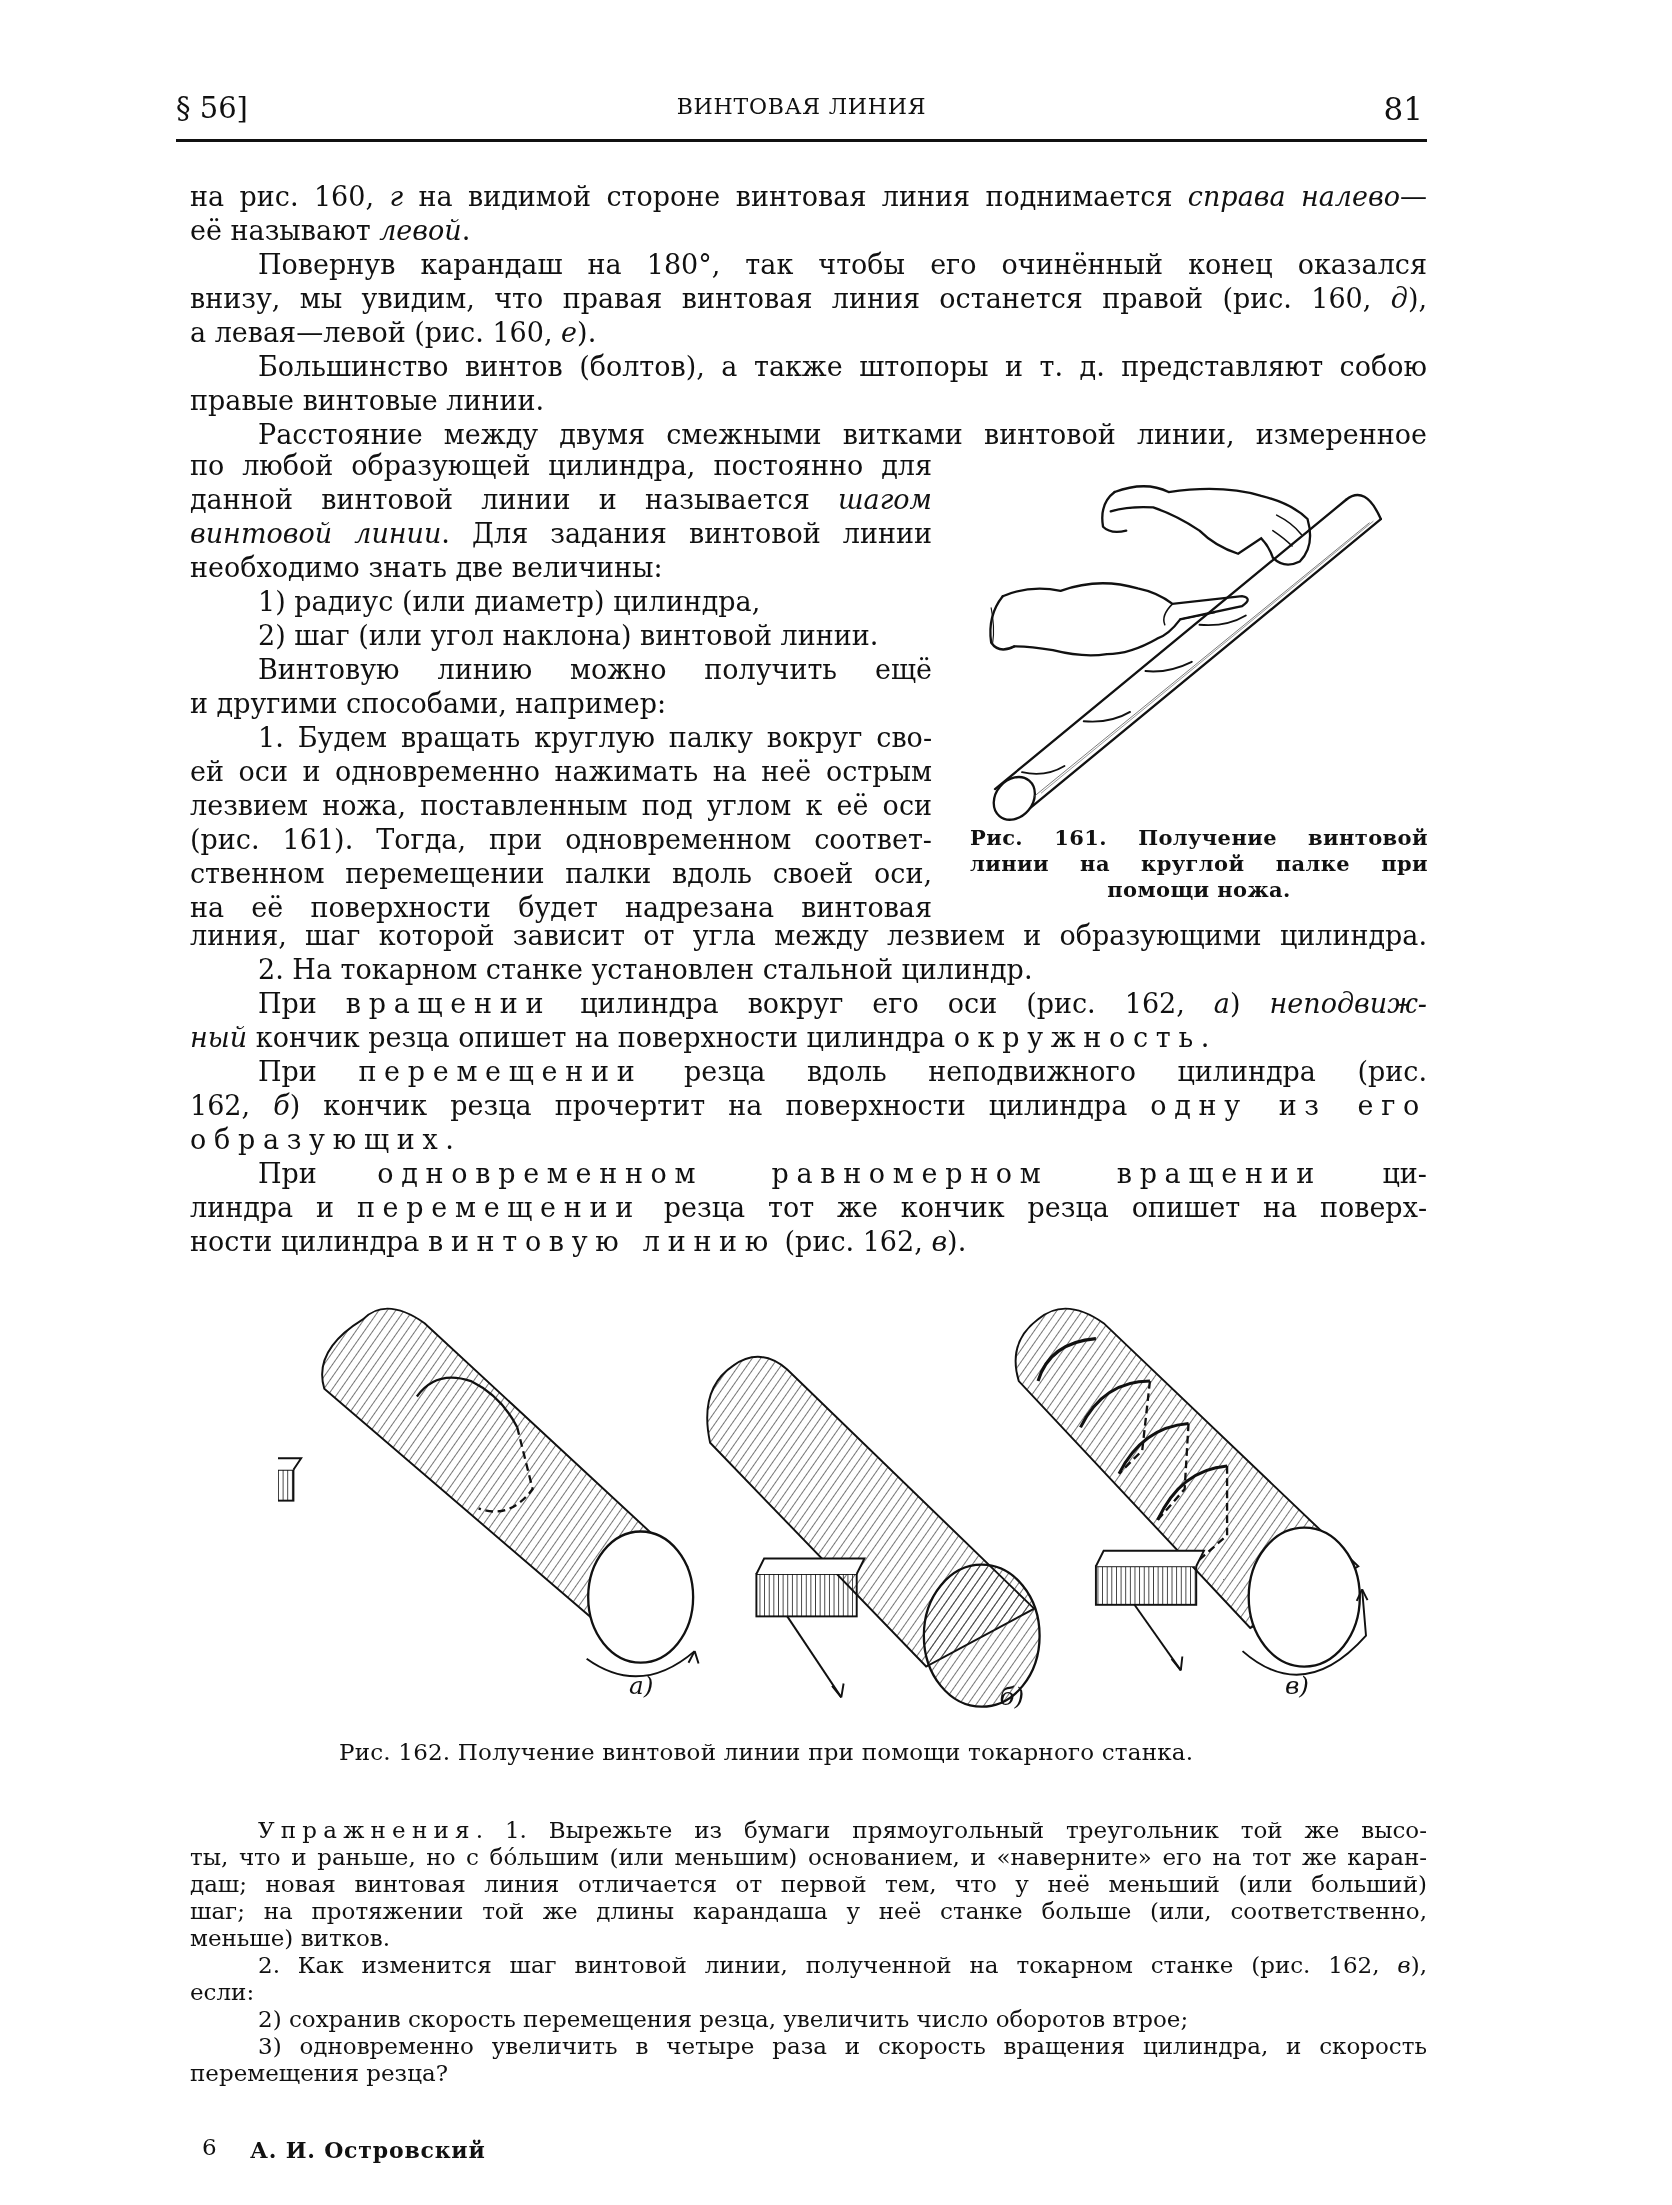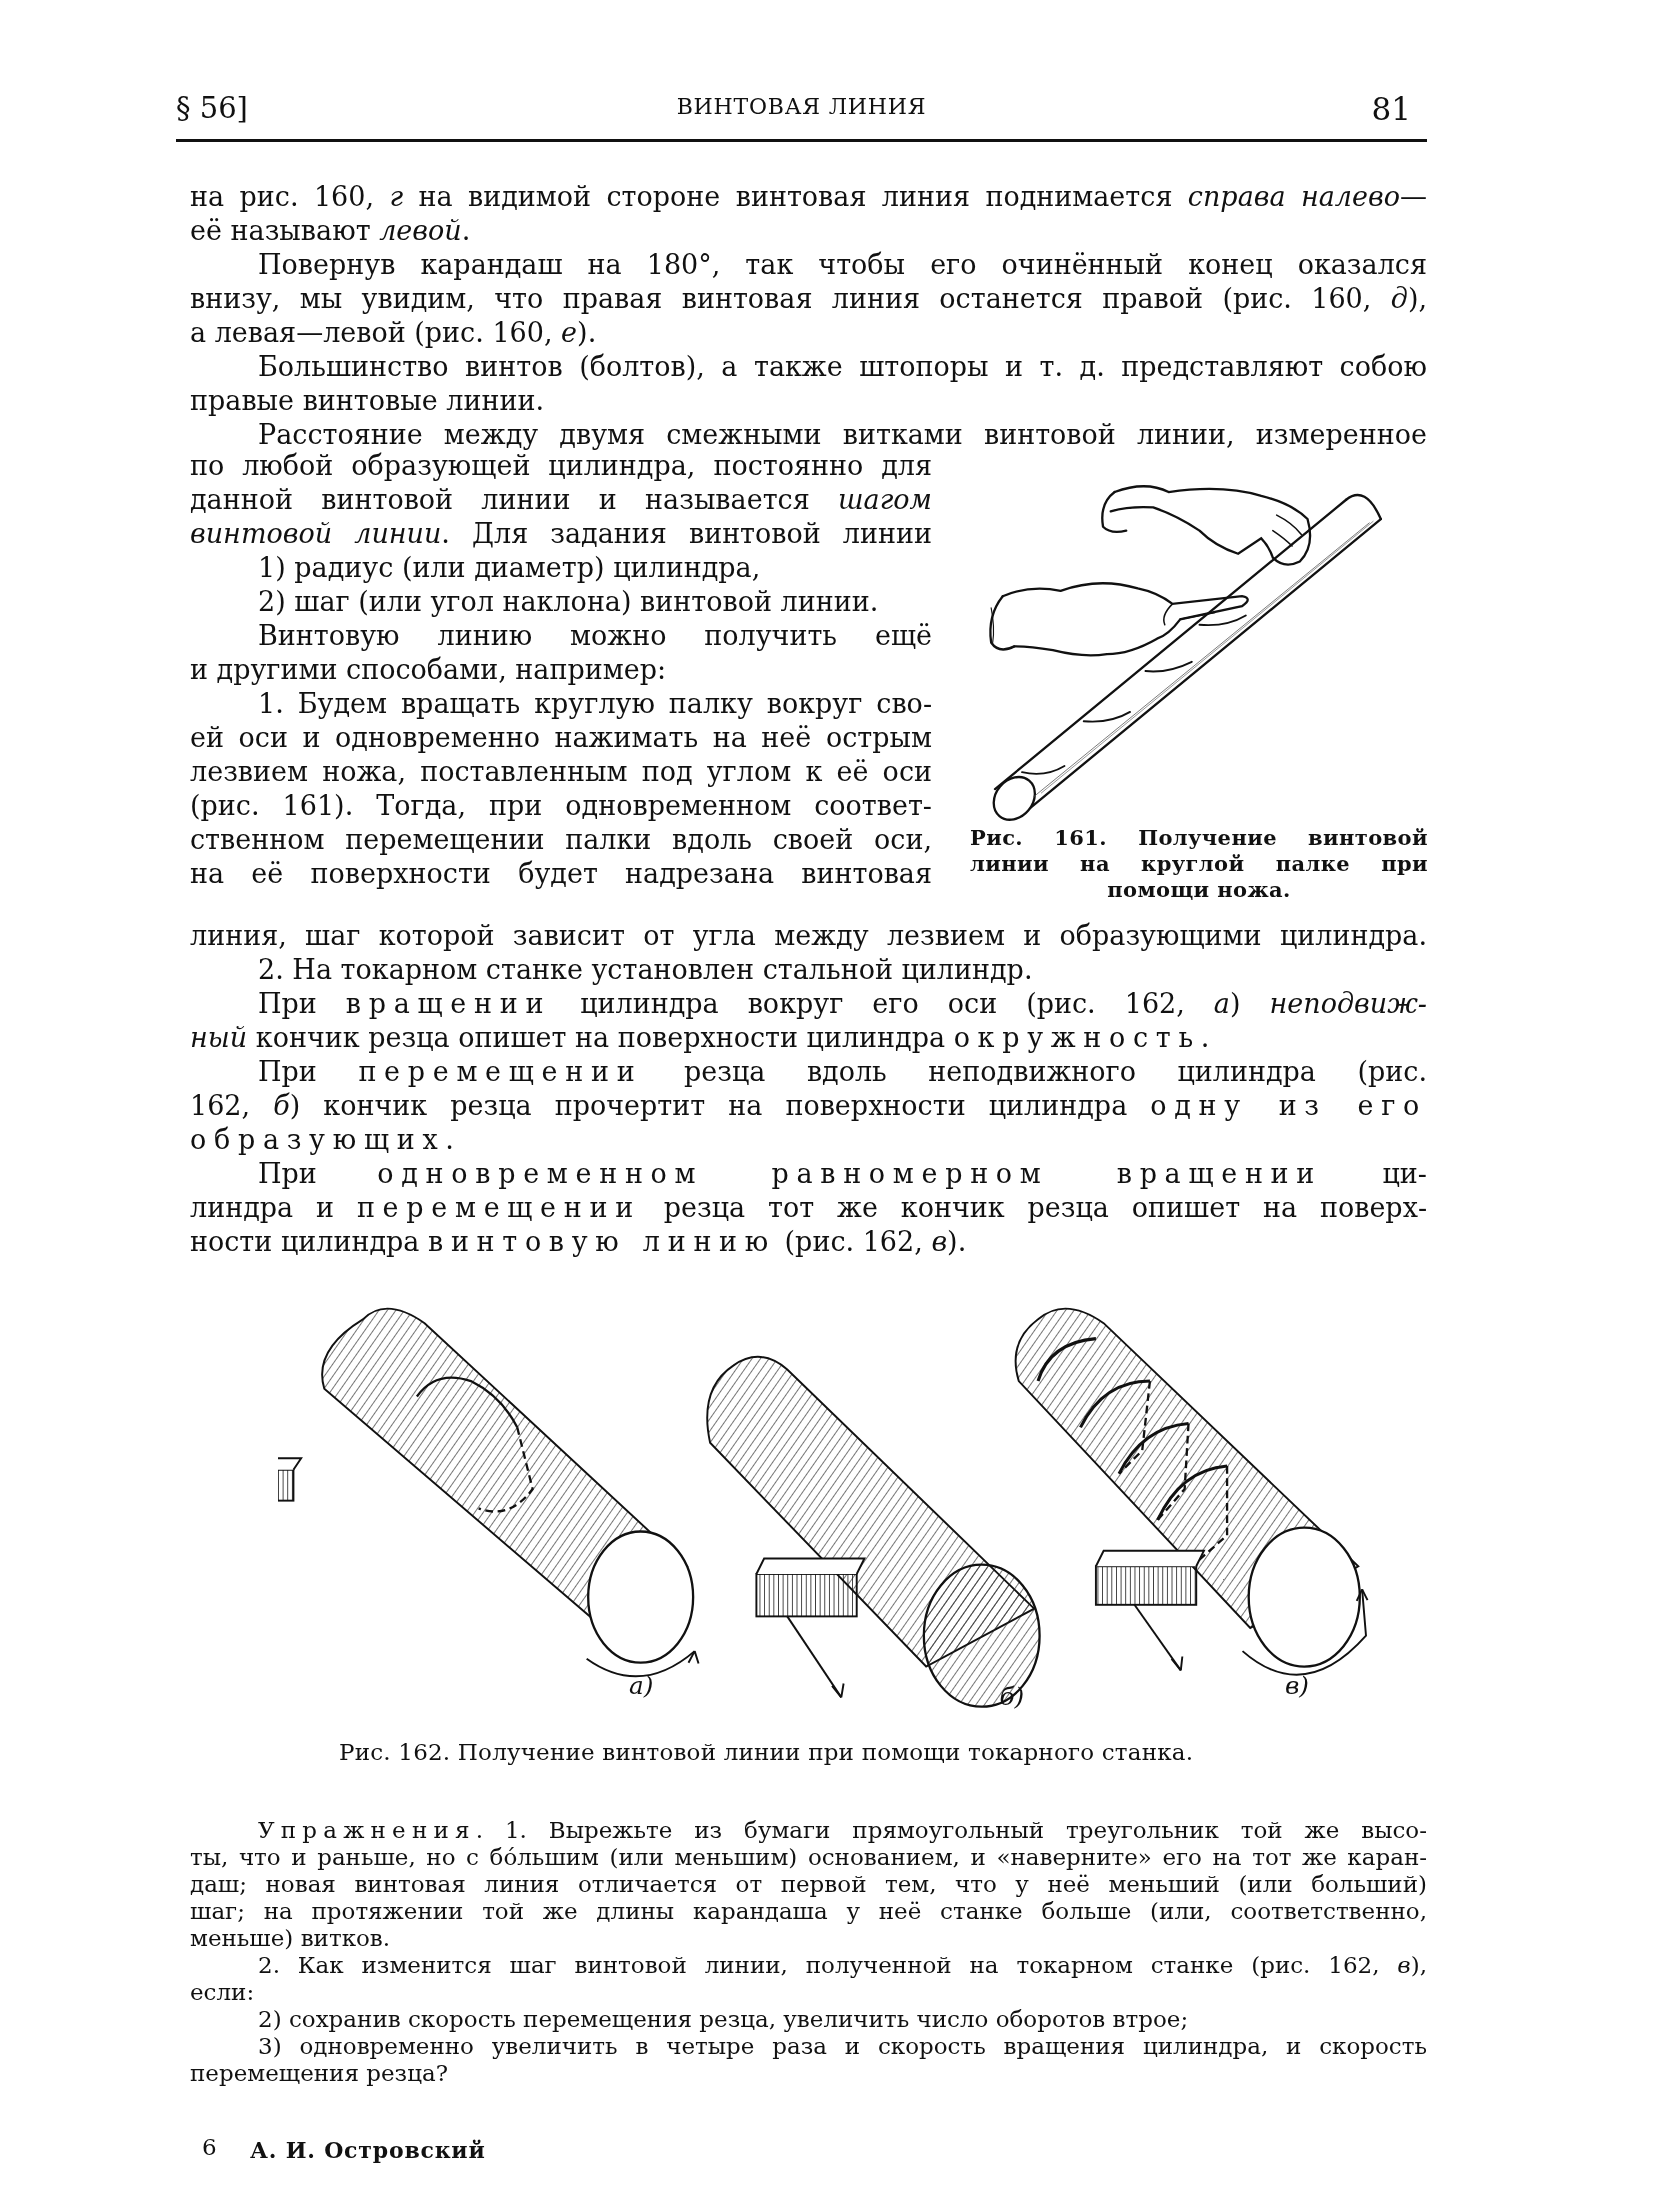--- a/index.html
+++ b/index.html
@@ -2,21 +2,21 @@
 <html style="font-size:12.3px"><head>
 <meta charset="utf-8">
 <style>
   html, body { margin: 0; padding: 0; background: #ffffff; }
   body { width: 1672px; height: 2205px; position: relative; overflow: hidden;
          font-family: "DejaVu Serif", "Liberation Serif", serif; color: #111; }
   .abs { position: absolute; }
   .running-head { top: 91px; left: 176px; width: 1251px; height: 39px; font-size: 29px; }
   .running-head .sec { position: absolute; left: 0; top: 0; }
   .running-head .title { position: absolute; left: 0; right: 0; top: 3.1px; text-align: center; font-size: 22px; letter-spacing: 0.8px; }
-  .running-head .pageno { position: absolute; right: 16px; top: 0; font-size: 31px; }
+  .running-head .pageno { position: absolute; right: 4px; top: 0; font-size: 31px; }
   .rule { top: 139px; left: 176px; width: 1251px; height: 3.1px; background: #111; }
 
   .body-text { font-size: 27px; line-height: 34px; text-align: justify; }
   .line { white-space: nowrap; display: block; height: 34px; }
   .just { text-align-last: justify; text-align: justify; white-space: normal; }
   .ind { padding-left: 68px; }
   i, .it { font-style: italic; }
   .sp { letter-spacing: 7.7px; }
 
   .block-full { left: 190px; width: 1237px; }
@@ -56,20 +56,21 @@
   <span class="line"><span>а левая—левой (рис. 160, </span><i>е</i><span>).</span></span>
   <span class="line just ind">Большинство винтов (болтов), а также штопоры и т. д. представляют собою</span>
   <span class="line">правые винтовые линии.</span>
   <span class="line just ind">Расстояние между двумя смежными витками винтовой линии, измеренное</span>
 </div>
 
 <div class="abs body-text block-left" style="top:449px;">
   <span class="line just">по любой образующей цилиндра, постоянно для</span>
   <span class="line just"><span>данной винтовой линии и называется </span><i>шагом</i></span>
   <span class="line just"><i>винтовой линии</i><span>. Для задания винтовой линии</span></span>
+  <span class="line">необходимо знать две величины:</span>
   <span class="line ind">1) радиус (или диаметр) цилиндра,</span>
   <span class="line ind">2) шаг (или угол наклона) винтовой линии.</span>
   <span class="line just ind">Винтовую линию можно получить ещё</span>
   <span class="line">и другими способами, например:</span>
   <span class="line just ind">1. Будем вращать круглую палку вокруг сво-</span>
   <span class="line just">ей оси и одновременно нажимать на неё острым</span>
   <span class="line just">лезвием ножа, поставленным под углом к её оси</span>
   <span class="line just">(рис. 161). Тогда, при одновременном соответ-</span>
   <span class="line just">ственном перемещении палки вдоль своей оси,</span>
   <span class="line just">на её поверхности будет надрезана винтовая</span>

